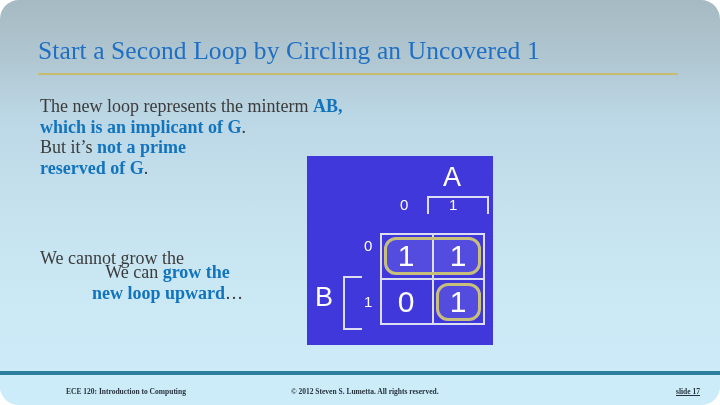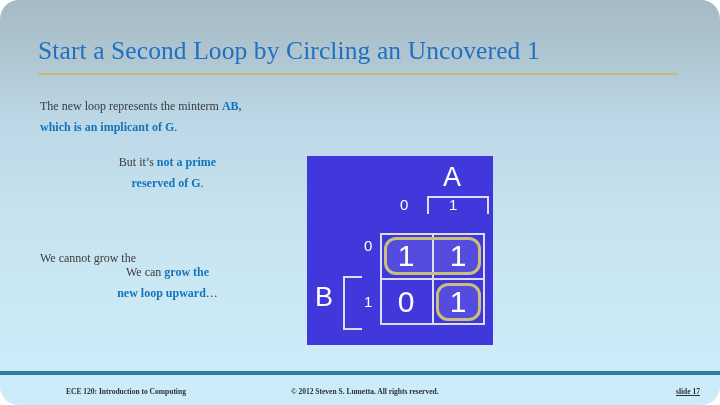--- a/index.html
+++ b/index.html
@@ -43,28 +43,28 @@
     width: 640px;
     height: 2px;
     background: #c7bd72;
   }
 
   
   .para {
     position: absolute;
     left: 40px;
     color: #3b3b3b;
-    font-size: 12px;
+    font-size: 18px;
     line-height: 21px;
   }
   .bl { color: #1274bd; font-weight: bold; }
   .gy { color: #3b3b3b; font-weight: normal; }
 
   #p1 { top: 96px;  width: 450px; }
-  #p2 { top: 152px; width: 255px; text-align: center; }
+  #p2 { top: 137px; width: 255px; }
   #p3 { top: 208px; width: 255px; margin-top: 40px; }
   #p4 { top: 262px; width: 255px; text-align: center; }
 
   
   #kmap-panel {
     position: absolute;
     left: 307px;
     top: 156px;
     width: 186px;
     height: 189px;

